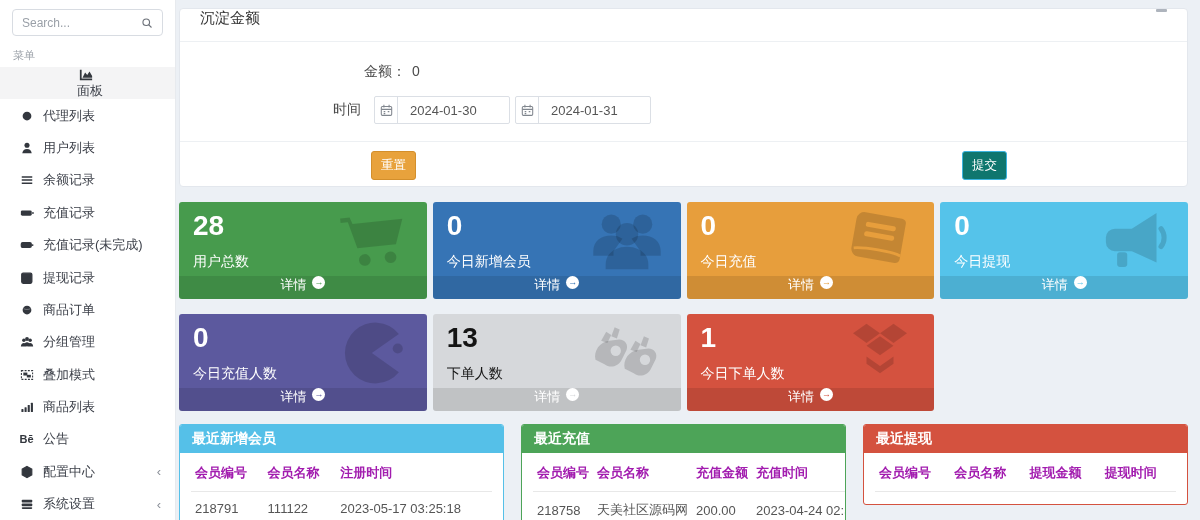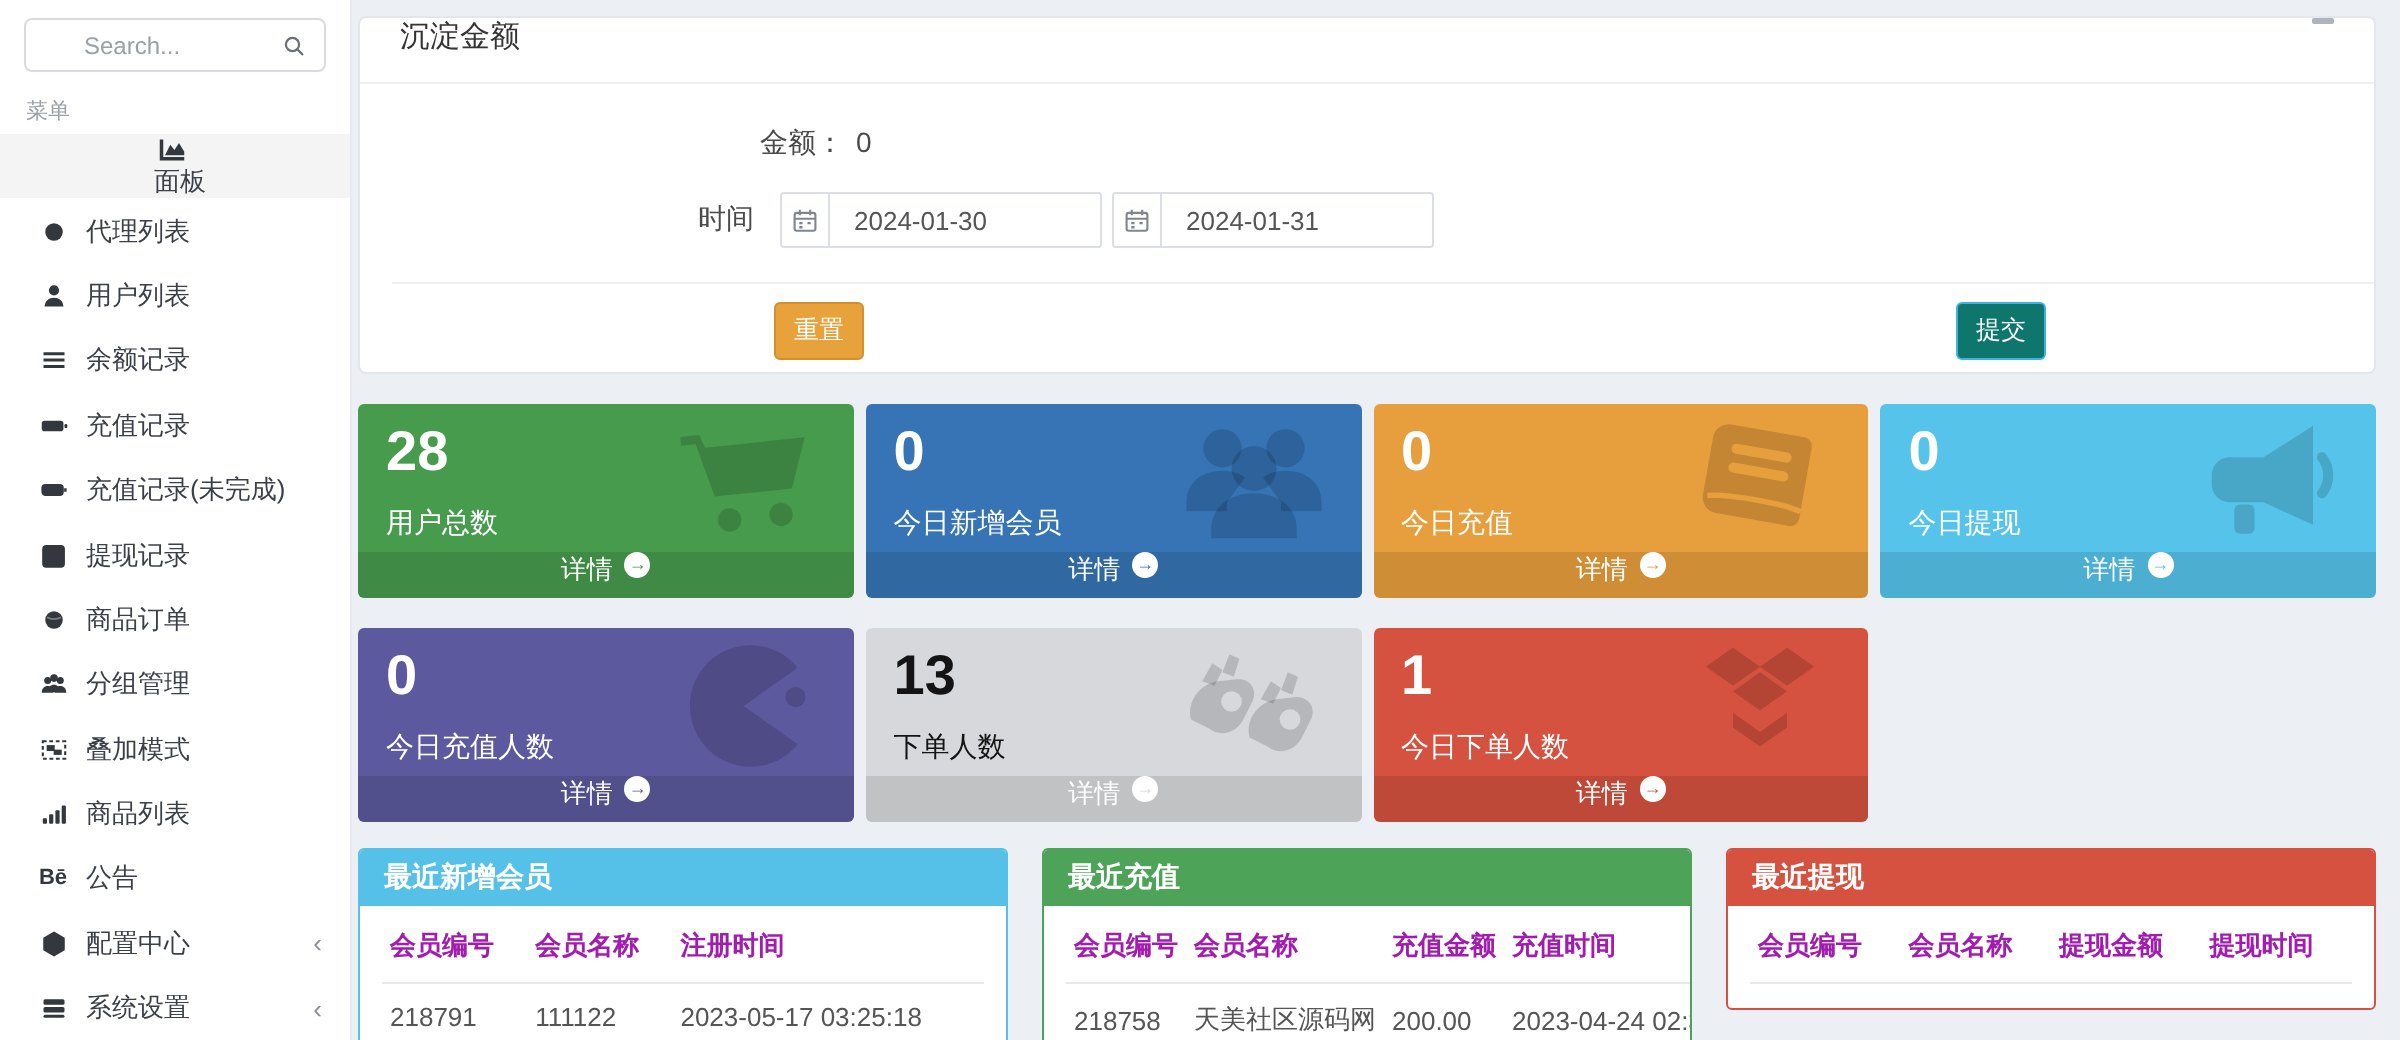--- a/index.html
+++ b/index.html
@@ -2,42 +2,42 @@
 <html><head>
 <meta charset="utf-8">
 <style>
   * { margin:0; padding:0; box-sizing:border-box; }
   html,body { width:1200px; height:520px; overflow:hidden; }
   body { font-family:"Liberation Sans","DejaVu Sans",sans-serif; background:#ecf0f5; position:relative; font-size:13px; color:#333; }
 
   
   .sidebar { position:absolute; left:0; top:0; width:176px; height:520px; background:#fff; border-right:1px solid #e7eaee; padding-top:9px; }
   .search-box { margin:0 12px 12px; height:27px; border:1px solid #d8dce2; border-radius:4px; display:flex; align-items:center; padding:0 9px; background:#fff; }
-  .search-box input { border:0; outline:0; flex:1; font-size:12px; color:#555; min-width:0; background:transparent;margin-left:20px; }
+  .search-box input { border:0; outline:0; flex:1; font-size:12px; color:#555; min-width:0; background:transparent; }
   .search-box input::placeholder { color:#9aa0a8; }
   .search-box svg { width:12px; height:12px; color:#6b7078; flex:none; }
   .menu-label { color:#9aa0a8; font-size:11px; margin:8px 0 4px 13px; }
   .side-item { height:32.4px; display:flex; align-items:center; padding:0 14px 0 19px; font-size:13px; color:#3b3f48; cursor:pointer; }
   .side-item.active { background:#f4f4f5;flex-direction:column; }
   .side-icon { width:15px; height:15px; margin-right:9px; color:#33373e; display:flex; align-items:center; justify-content:center; flex:none; }
   .side-icon svg { width:14px; height:14px; fill:currentColor; }
   .side-icon b { font-size:11px; line-height:1; }
   .side-chevron { margin-left:auto; color:#8a8f98; font-size:13px; line-height:1; }
 
   
   .content { position:absolute; left:176px; top:0; right:0; bottom:0; padding:8px 12px 0 3px; }
   .filter-panel { background:#fff; border:1px solid #e3e7ed; border-radius:4px; }
   .panel-head { height:33px; border-bottom:1px solid #edf0f3; display:flex; align-items:flex-start; padding:0 20px; font-size:15px; color:#333; }
   .collapse-dash { margin-left:auto; width:11px; height:3px; background:#aeb4bd; border-radius:1px; cursor:pointer; }
-  .panel-body { padding-top:21px;padding-left:16px; }
+  .panel-body { padding-top:21px; }
   .amount-row { margin:0 0 15px 184px; font-size:14px; color:#4a4a4a; }
   .amount-row b { font-weight:normal; margin-left:6px; }
   .time-row { display:flex; align-items:center; margin-left:153px; }
   .time-label { font-size:14px; color:#4a4a4a; margin-right:13px; }
-  .date-group { display:flex; align-items:stretch; height:28px; border:1px solid #dbdfe5; border-radius:2px; overflow:hidden; width:161px; background:#fff; }
+  .date-group { display:flex; align-items:stretch; height:28px; border:1px solid #dbdfe5; border-radius:2px; overflow:hidden; width:136px; background:#fff; }
   .date-group + .date-group { margin-left:5px; }
   .date-addon { width:29px; border-right:1px solid #dbdfe5; display:flex; align-items:center; justify-content:center; color:#80868e; cursor:pointer; }
   .date-addon svg { width:13px; height:13px; }
   .date-group input { border:0; outline:0; padding:0 12px; font-size:13px; color:#555; width:100%; background:transparent; }
   .panel-foot { position:relative; border-top:1px solid #edf0f3; margin-top:17px; height:45px; }
   .btn { position:absolute; top:9px; padding:5px 9px; font-size:12.5px; color:#fff; border-radius:3px; border:1px solid transparent; cursor:pointer; font-family:inherit; }
   .btn-reset { left:191px; background:#e8a23c; border-color:#d38f2c; }
   .btn-submit { left:782px; background:#0f766e; border-color:#3bb4e0; }
 
   

